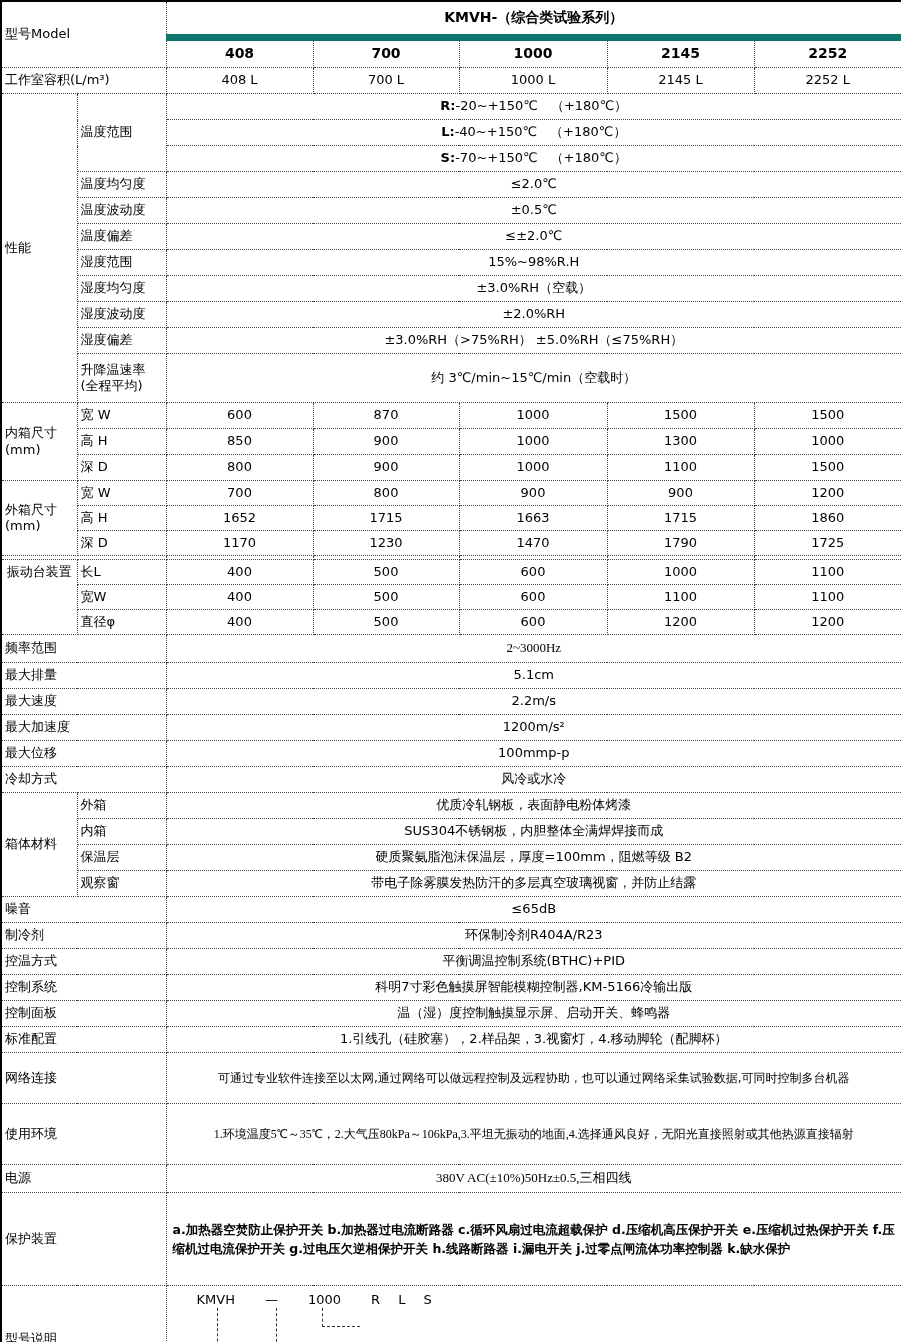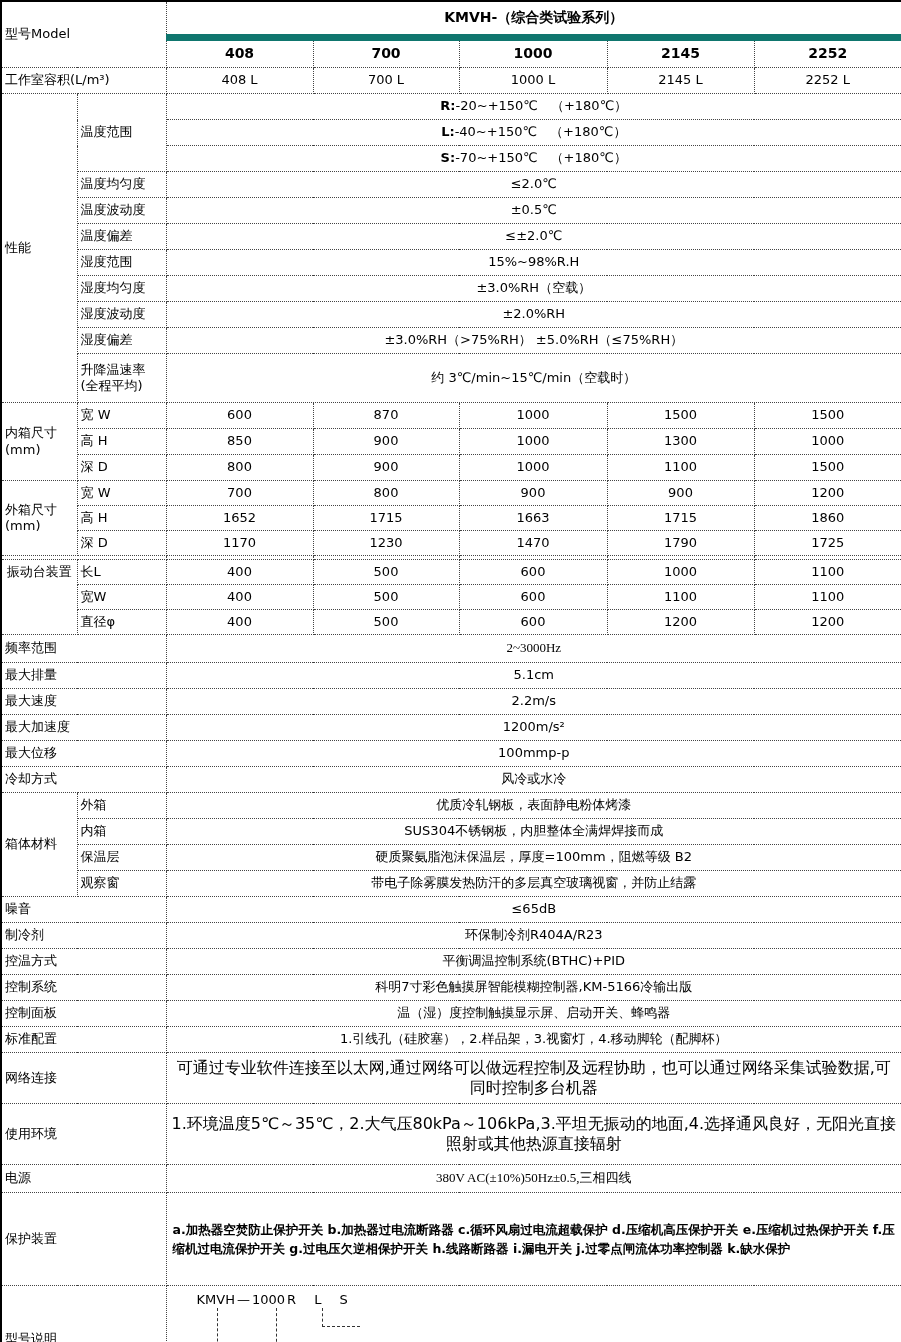--- a/index.html
+++ b/index.html
@@ -2,32 +2,32 @@
 <html><head>
 <meta charset="utf-8">
 <style>
   html,body{margin:0;padding:0;background:#fff;}
   body{width:901px;font-family:"DejaVu Sans","Liberation Sans",sans-serif;color:#000;}
   table.spec{border-collapse:collapse;table-layout:fixed;width:901px;border:2px solid #000;background:#fff;}
   td{border:1px dotted #444;font-size:13px;line-height:1.25;padding:0 3px;vertical-align:middle;background:#fff;overflow:hidden;}
   td.lab{text-align:left;}
   td.val{text-align:center;}
   td.b{font-weight:bold;font-size:14px;}
-  td.small{font-size:16px;}
+  td.small{font-size:12px;}
   td.leftval{text-align:left;padding:2px 6px;font-size:12.5px;line-height:1.55;font-weight:bold;}
   tr.h32 td{height:32px;} tr.h26 td{height:26px;} tr.h25 td{height:25px;}
   tr.h24 td{height:24px;} tr.h27 td{height:27px;font-family:Liberation Serif, serif;} tr.h48 td{height:48px;}
-  tr.h50 td{height:50px;} tr.h60 td{height:60px;} tr.h88 td{height:88px;}
+  tr.h50 td{height:50px;} tr.h60 td{height:60px;font-family:Liberation Serif, serif;} tr.h88 td{height:88px;}
   tr.gap td{height:3px;padding:0;line-height:0;}
   td.topalign{vertical-align:top;padding-top:4px;text-align:center;}
   td.solidb{border-bottom:7px solid #0f766e;}
   
   td.legendcell{position:relative;padding:0;}
   .diagram{position:relative;width:100%;height:107px;font-size:13px;}
-  .codeline{position:absolute;left:30px;top:6px;display:flex;gap:2px;white-space:nowrap;}
+  .codeline{position:absolute;left:30px;top:6px;display:flex;gap:30px;white-space:nowrap;}
   .codeline .temps{letter-spacing:7px;}
   .conn{position:absolute;border-left:1px dashed #333;border-bottom:1px dashed #333;}
   .conn1{left:50px;top:22px;width:142px;height:68px;}
   .conn2{left:109px;top:22px;width:83px;height:43px;}
   .conn3{left:155px;top:22px;width:37px;height:18px;}
   .ann{position:absolute;left:190px;white-space:nowrap;line-height:16px;}
   .ann .arr{font-size:11px;margin-right:2px;}
   .ann3{top:32px;margin-top:44px;} .ann2{top:57px;}
 </style>
 </head>

